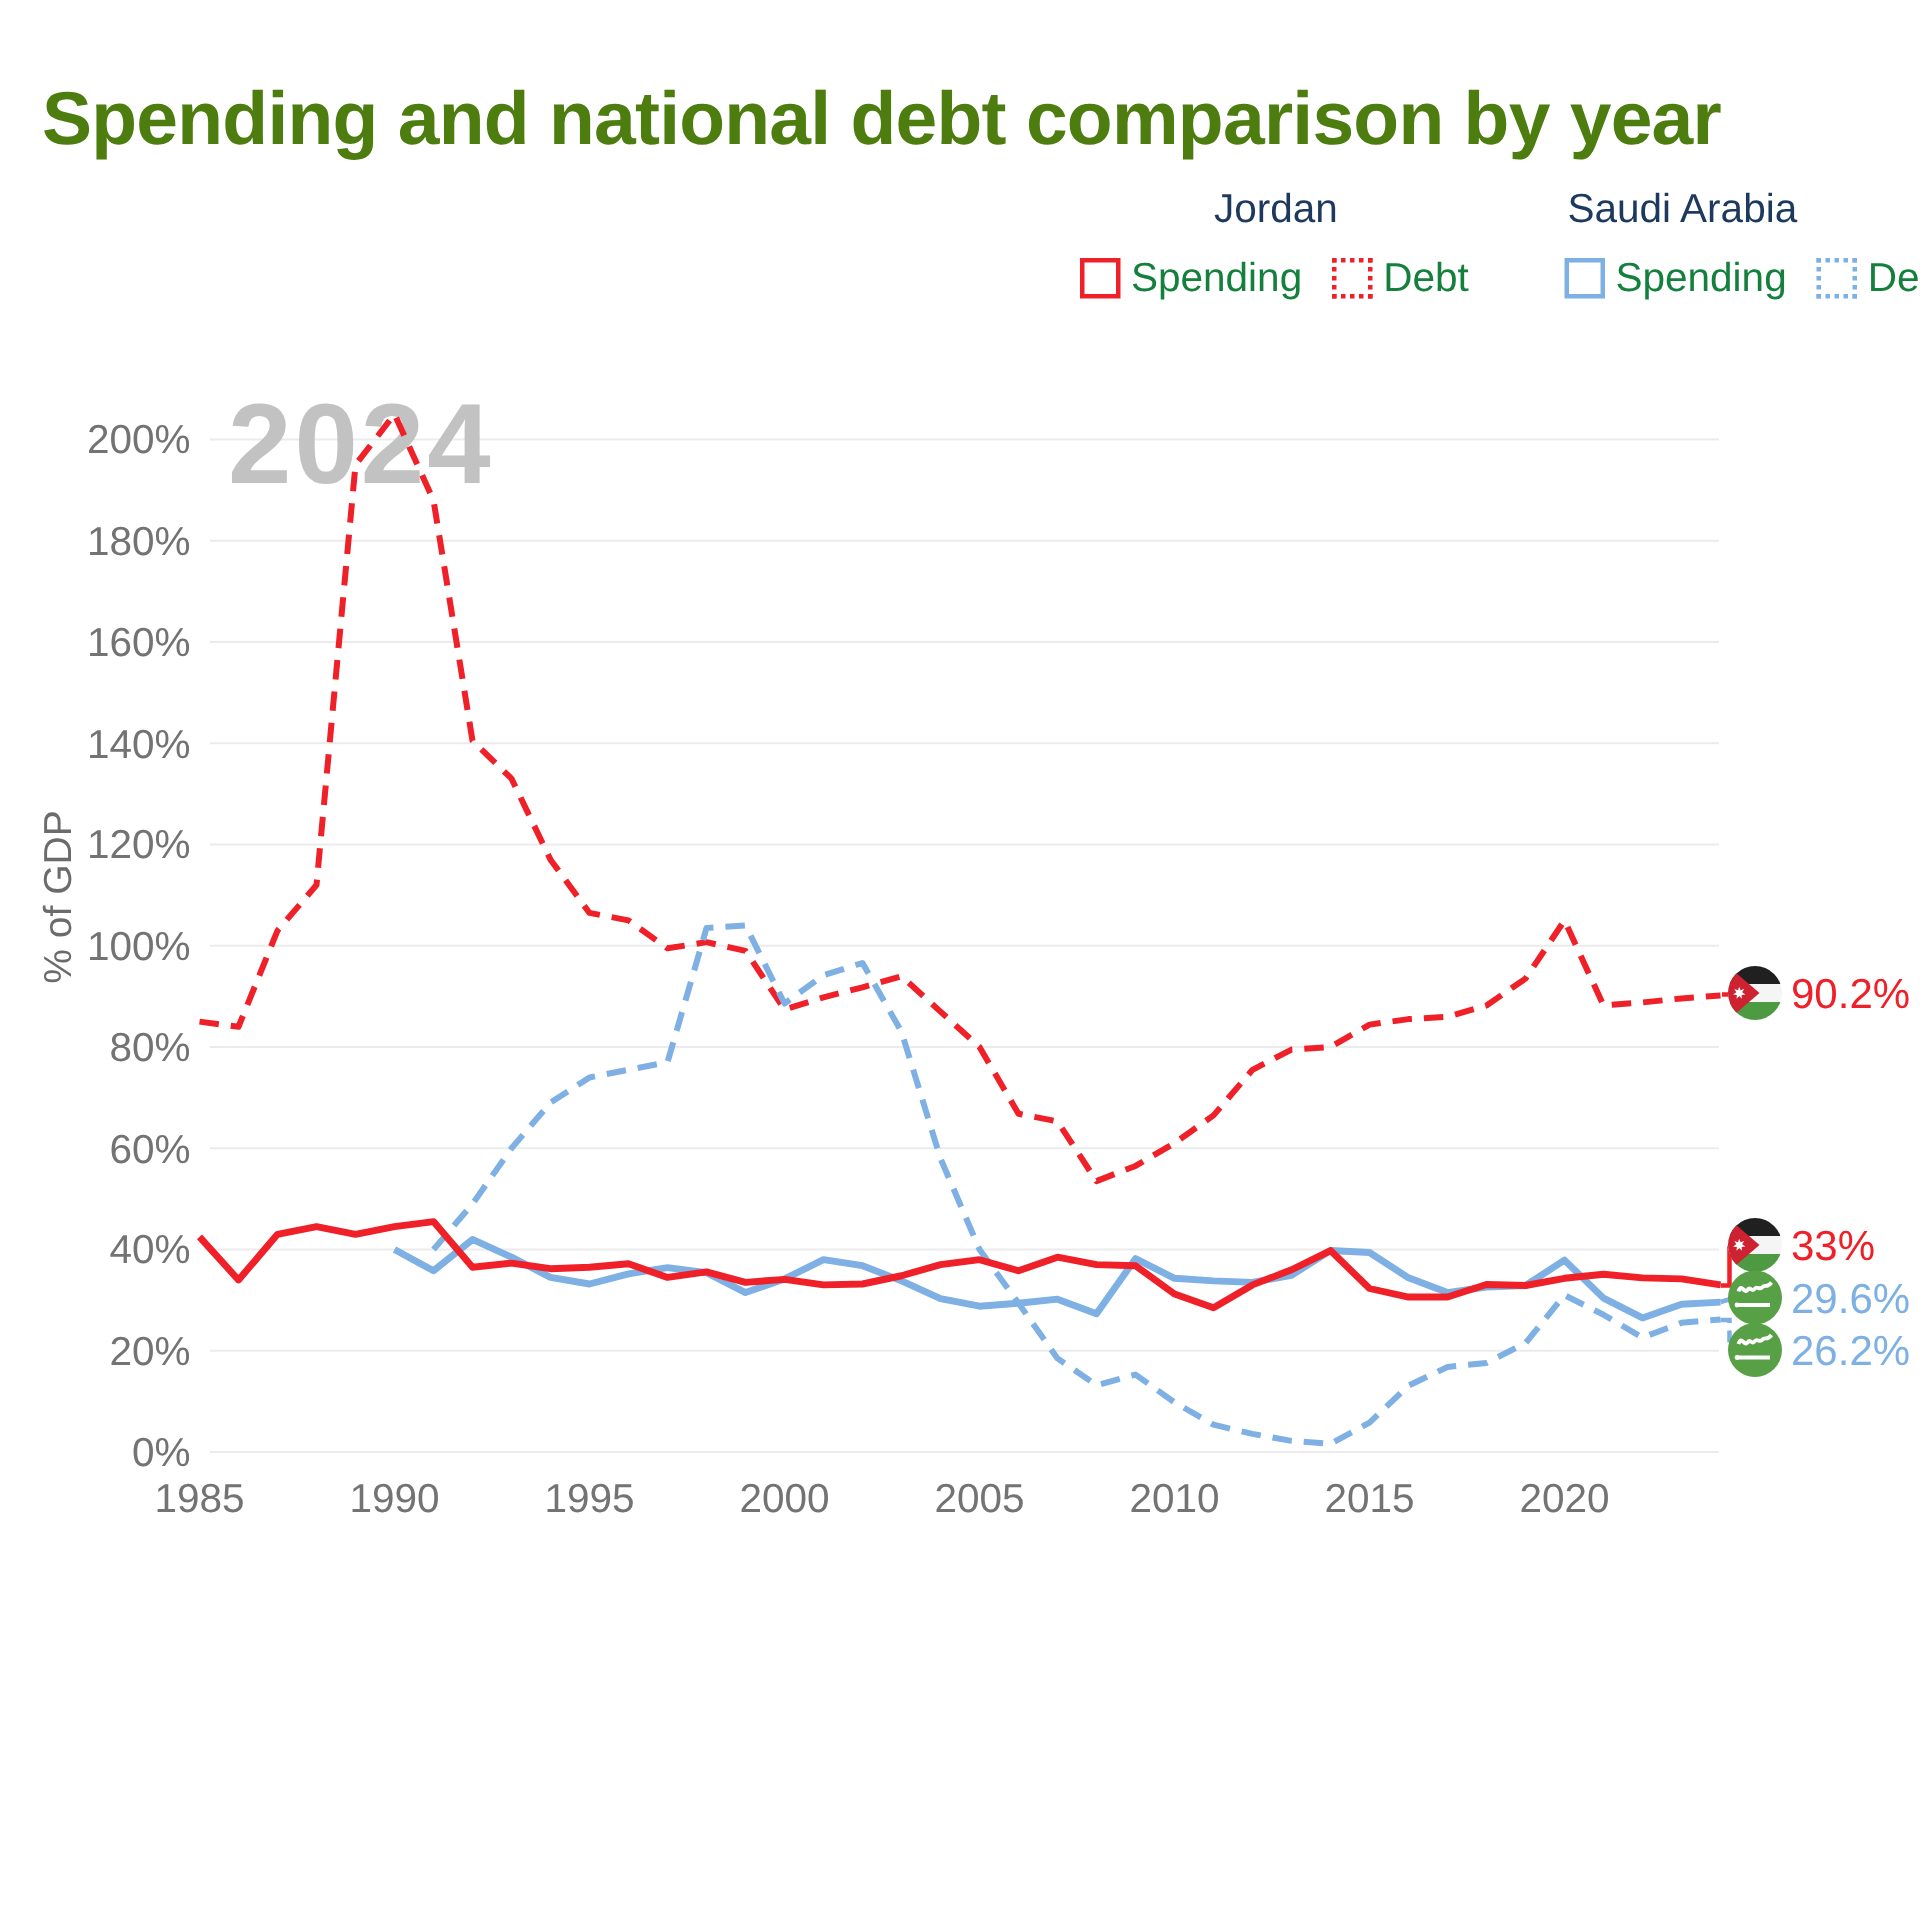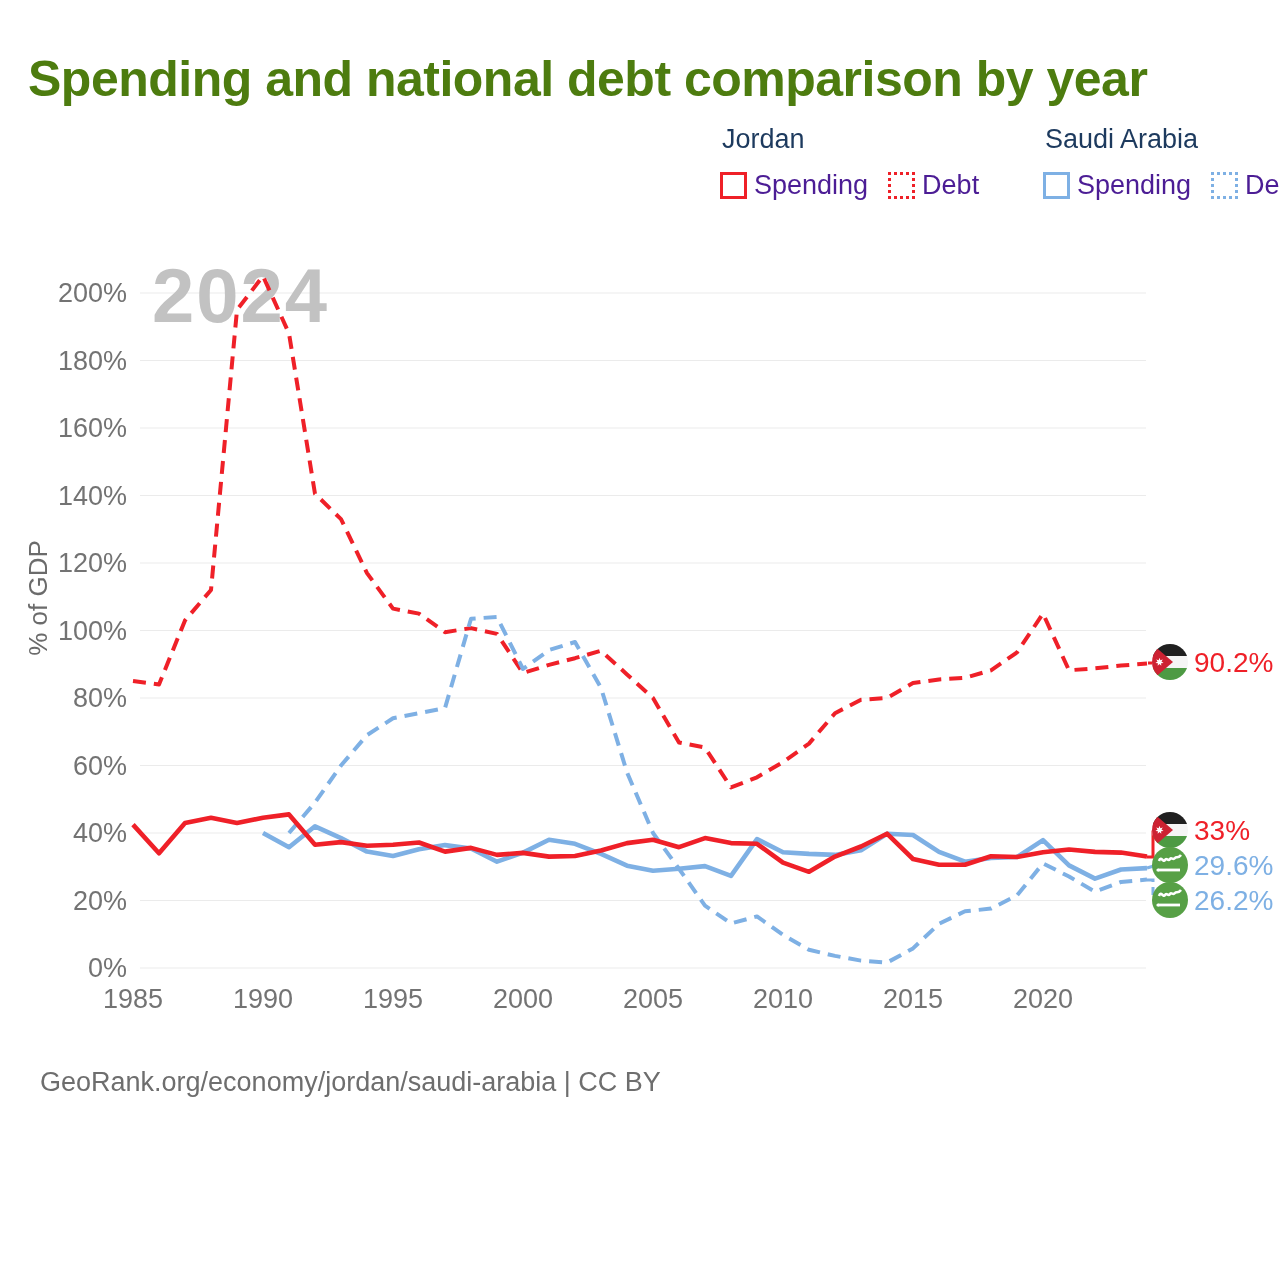--- a/index.html
+++ b/index.html
@@ -6,27 +6,27 @@
   html,body{margin:0;padding:0;}
   body{
     width:1280px;height:1280px;position:relative;background:#ffffff;
     font-family:"Liberation Sans", sans-serif;overflow:hidden;
   }
   .page-title{
     position:absolute;left:28px;top:50px;margin:0;
     font-size:50px;font-weight:700;color:#4d7c0f;letter-spacing:-0.5px;
   }
   .legend{position:absolute;top:124px;}
-  .legend.jordan{left:720px;}
+  .legend.jordan{left:720px;text-align:center;}
   .legend.saudi{left:1043px;}
   .legend .country{font-size:27px;color:#1d3a5e;margin:0 0 15px 2px;}
   .legend .items{display:flex;gap:20px;align-items:center;}
   .legend .item{display:flex;gap:7px;align-items:center;}
   .swatch{width:21px;height:21px;background:#fff;border:3px solid #999;display:inline-block;}
-  .legend .lbl{font-size:27px;color:#4c1d95;}
+  .legend .lbl{font-size:27px;color:#15803d;}
   .chart-svg{position:absolute;left:0;top:0;}
   .gridline{stroke:#ebebeb;stroke-width:1.2;}
   .watermark{font-size:76px;font-weight:700;fill:#c2c2c2;letter-spacing:2px;}
   .ytick,.xtick{font-size:27px;fill:#737373;}
   .ylab{font-size:26px;fill:#6b6b6b;}
   .series{fill:none;stroke-linejoin:round;stroke-linecap:butt;}
   .endtext{font-size:28px;}
   .footer{
     position:absolute;left:40px;top:1064px;width:1212px;
     font-size:27px;color:#6e6e6e;line-height:1.36;
@@ -162,14 +162,13 @@
     <circle cx="-12" cy="5" r="1.6" fill="#ffffff"></circle>
   </g>
 
   <text class="endtext" x="1194" y="672" fill="#ef2028">90.2%</text>
   <text class="endtext" x="1194" y="840" fill="#ef2028">33%</text>
   <text class="endtext" x="1194" y="875" fill="#7eb0e4">29.6%</text>
   <text class="endtext" x="1194" y="910" fill="#7eb0e4">26.2%</text>
 </svg>
 
 <div class="footer">
-  <p>GeoRank.org/economy/jordan/saudi-arabia | CC BY</p>
 </div>
 
 </body></html>

